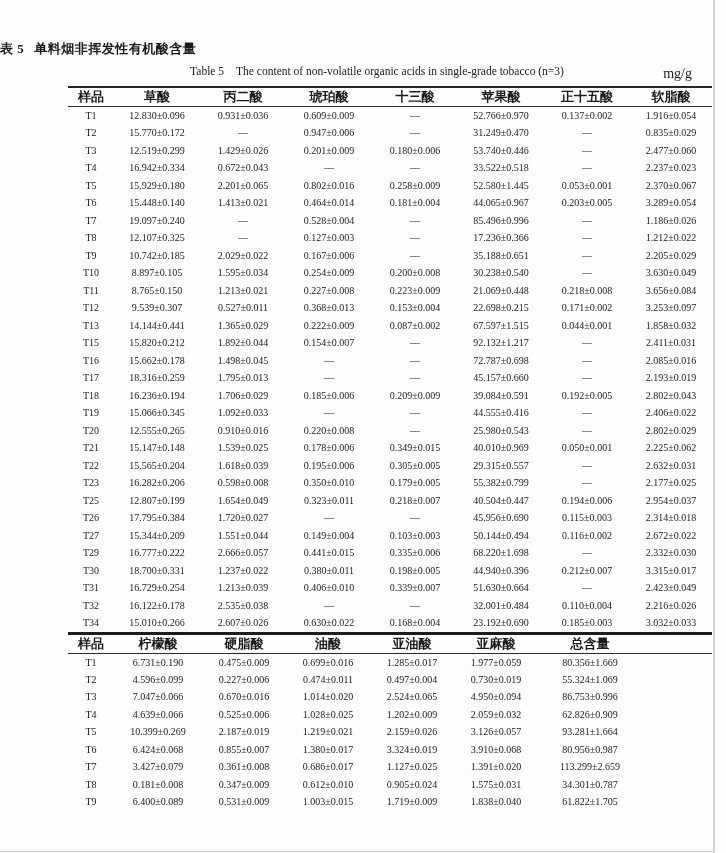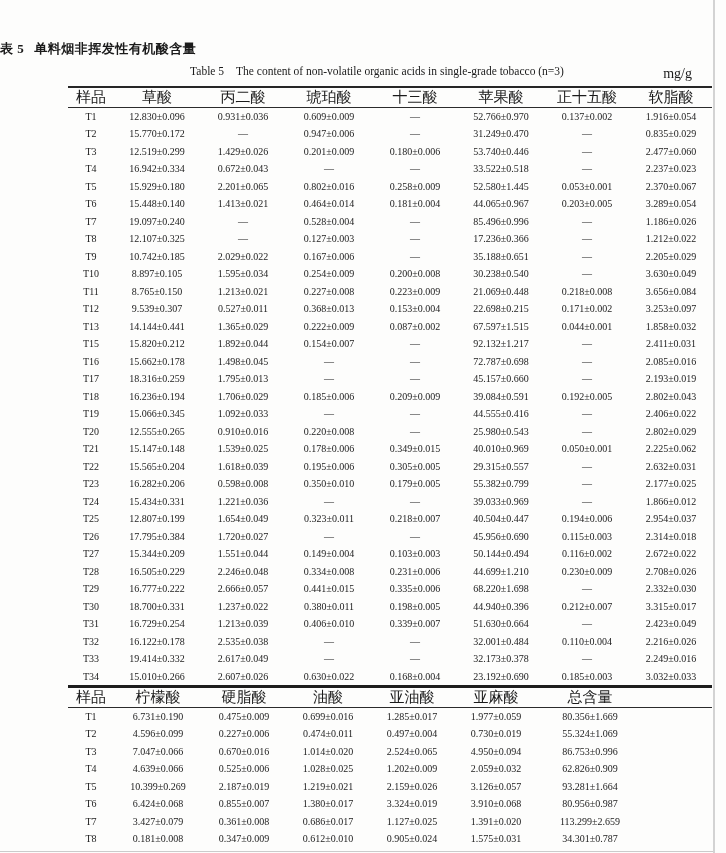--- a/index.html
+++ b/index.html
@@ -26,21 +26,21 @@
   .title-zh .tnum { margin-right:10px; }
   .caption-row { position:relative; margin-top:7px; text-align:center; font-size:11.5px;padding-left:28px; }
   .caption-row .tlabel { margin-right:12px; }
   .unit { position:absolute; right:34px; top:1px; font-size:14px; }
 
   table { border-collapse:collapse; table-layout:fixed; margin-left:68px; width:644px; }
   th, td {
     text-align:center; vertical-align:middle; white-space:nowrap; overflow:hidden;
     font-size:10px; height:17.5px; padding:0;
   }
-  thead th { font-weight:normal; font-size:15px; height:19px; }
+  thead th { font-weight:bold; font-size:13px; height:19px; }
 
   .t1 { margin-top:9px; border-top:2px solid #262626; }
   .t1 thead th { border-bottom:1.5px solid #2b2b2b; }
   .t2 { border-top:3px solid #1d1d1d; }
   .t2 thead th { border-bottom:1.5px solid #2b2b2b; }
 </style>
 </head>
 <body>
 
 <div class="page">
@@ -293,30 +293,20 @@
           <td>T23</td>
           <td>16.282±0.206</td>
           <td>0.598±0.008</td>
           <td>0.350±0.010</td>
           <td>0.179±0.005</td>
           <td>55.382±0.799</td>
           <td>—</td>
           <td>2.177±0.025</td>
         </tr>
         <tr>
-          <td>T24</td>
-          <td>15.434±0.331</td>
-          <td>1.221±0.036</td>
-          <td>—</td>
-          <td>—</td>
-          <td>39.033±0.969</td>
-          <td>—</td>
-          <td>1.866±0.012</td>
-        </tr>
-        <tr>
           <td>T25</td>
           <td>12.807±0.199</td>
           <td>1.654±0.049</td>
           <td>0.323±0.011</td>
           <td>0.218±0.007</td>
           <td>40.504±0.447</td>
           <td>0.194±0.006</td>
           <td>2.954±0.037</td>
         </tr>
         <tr>
@@ -333,30 +323,20 @@
           <td>T27</td>
           <td>15.344±0.209</td>
           <td>1.551±0.044</td>
           <td>0.149±0.004</td>
           <td>0.103±0.003</td>
           <td>50.144±0.494</td>
           <td>0.116±0.002</td>
           <td>2.672±0.022</td>
         </tr>
         <tr>
-          <td>T28</td>
-          <td>16.505±0.229</td>
-          <td>2.246±0.048</td>
-          <td>0.334±0.008</td>
-          <td>0.231±0.006</td>
-          <td>44.699±1.210</td>
-          <td>0.230±0.009</td>
-          <td>2.708±0.026</td>
-        </tr>
-        <tr>
           <td>T29</td>
           <td>16.777±0.222</td>
           <td>2.666±0.057</td>
           <td>0.441±0.015</td>
           <td>0.335±0.006</td>
           <td>68.220±1.698</td>
           <td>—</td>
           <td>2.332±0.030</td>
         </tr>
         <tr>
@@ -381,30 +361,20 @@
         </tr>
         <tr>
           <td>T32</td>
           <td>16.122±0.178</td>
           <td>2.535±0.038</td>
           <td>—</td>
           <td>—</td>
           <td>32.001±0.484</td>
           <td>0.110±0.004</td>
           <td>2.216±0.026</td>
-        </tr>
-        <tr>
-          <td>T33</td>
-          <td>19.414±0.332</td>
-          <td>2.617±0.049</td>
-          <td>—</td>
-          <td>—</td>
-          <td>32.173±0.378</td>
-          <td>—</td>
-          <td>2.249±0.016</td>
         </tr>
         <tr>
           <td>T34</td>
           <td>15.010±0.266</td>
           <td>2.607±0.026</td>
           <td>0.630±0.022</td>
           <td>0.168±0.004</td>
           <td>23.192±0.690</td>
           <td>0.185±0.003</td>
           <td>3.032±0.033</td>

